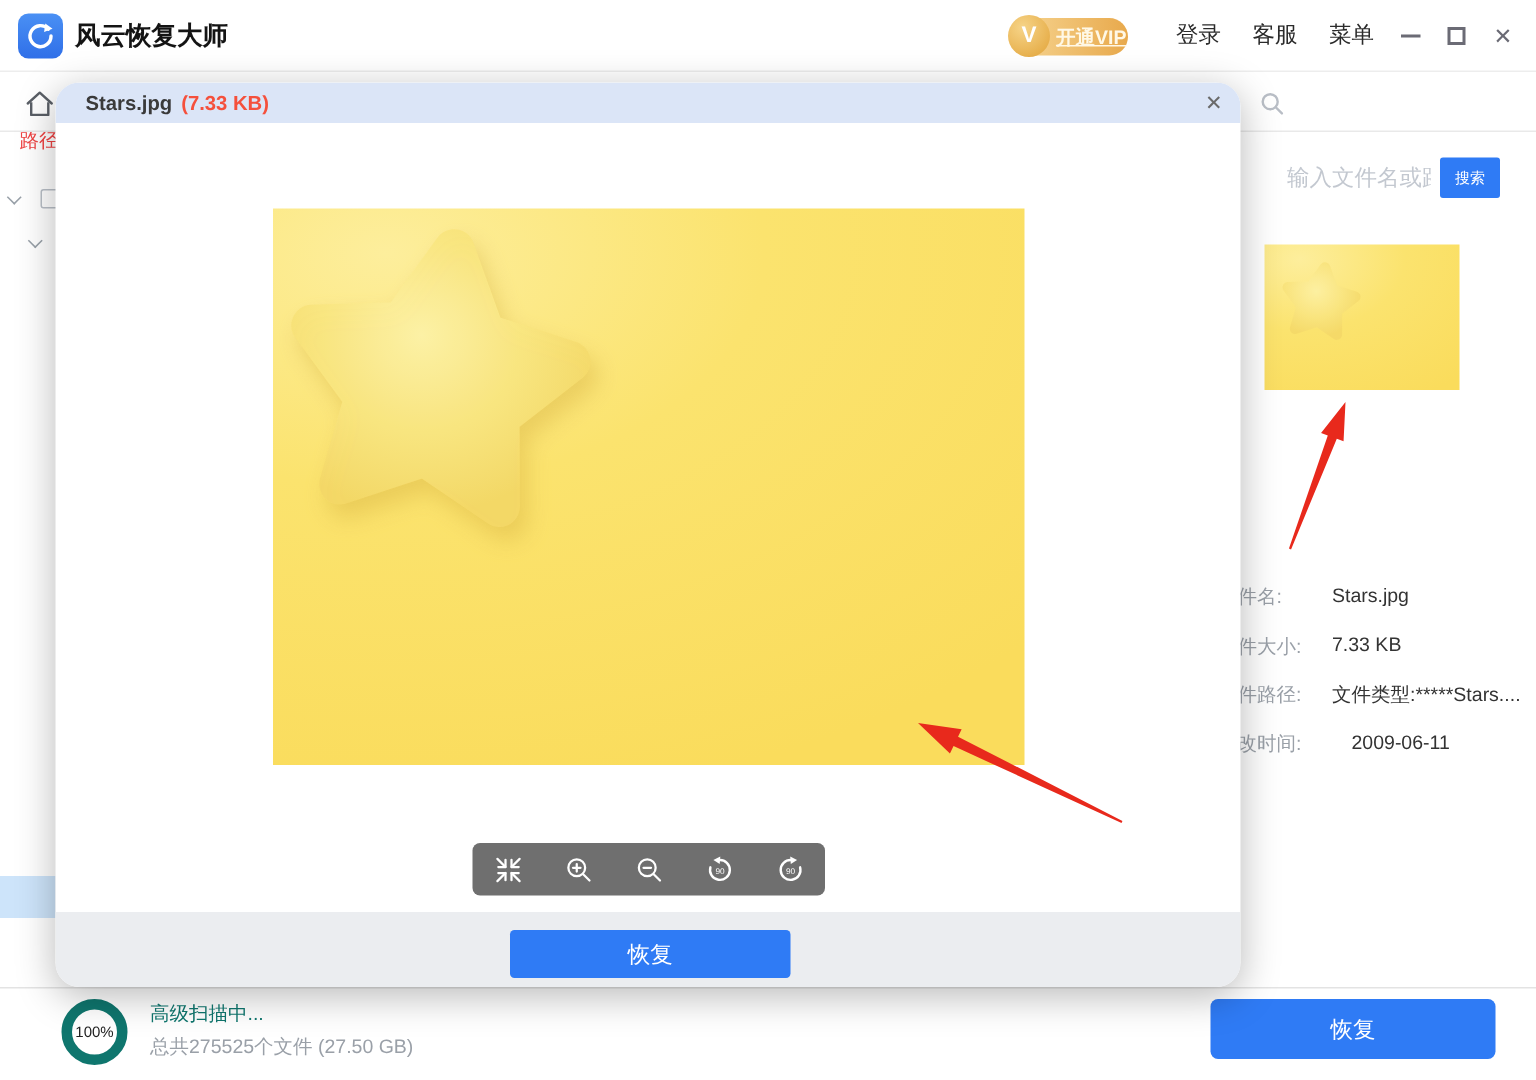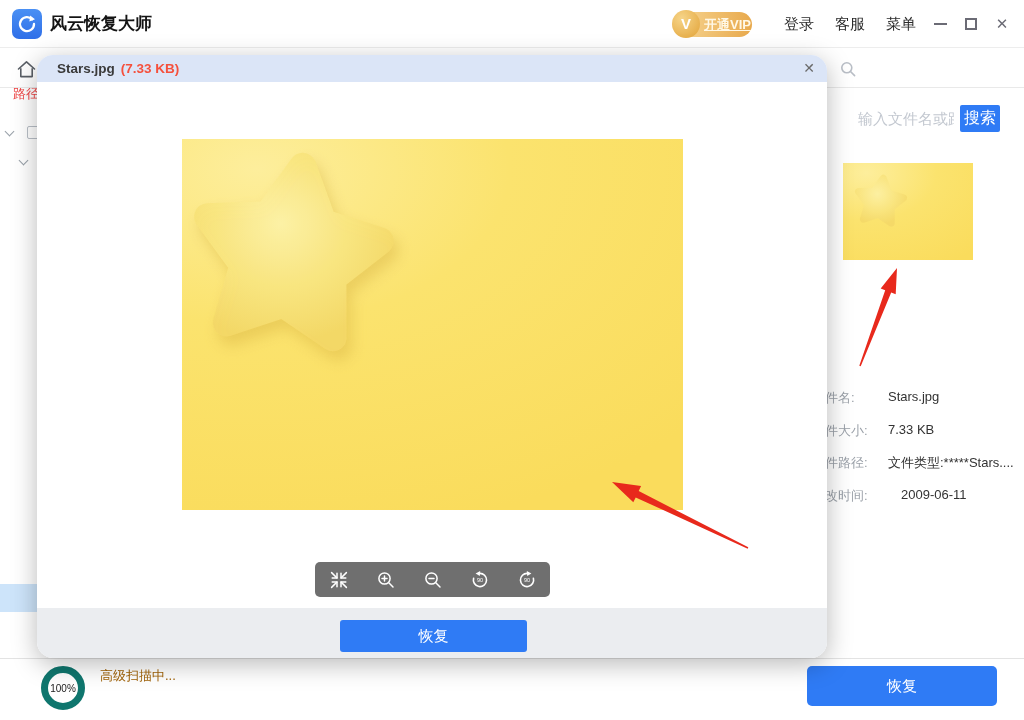--- a/index.html
+++ b/index.html
@@ -23,21 +23,21 @@
   .min-bar { width:13px; height:2px; background:#6b6b75; }
   .max-box { width:12px; height:12px; border:2px solid #6b6b75; }
   .close-glyph { font-size:15px; }
 
   
   .subheader { position:absolute; left:0; top:48px; width:1024px; height:40px; background:#fff; border-bottom:1px solid #e9e9e9; z-index:1; }
   .search-input { position:absolute; left:858px; top:55px; width:96px; height:30px; border:none; outline:none;
                   font-size:15px; color:#555; background:transparent; font-family:"Liberation Sans",sans-serif; }
   .search-input::placeholder { color:#c3c8d0; }
   .search-btn { position:absolute; left:960px; top:57px; width:40px; height:27px; background:#2f7bf5; color:#fff;
-                font-size:16px; border:none; border-radius:2px; cursor:pointer; font-family:"Liberation Sans",sans-serif; }
+                font-size:10px; border:none; border-radius:2px; cursor:pointer; font-family:"Liberation Sans",sans-serif; }
 
   
   .left-tab { position:absolute; left:13px; top:85px; font-size:13px; color:#ef4444; }
   .chev { position:absolute; width:7px; height:7px; border-right:1.5px solid #98a0a8; border-bottom:1.5px solid #98a0a8; transform:rotate(45deg); }
   .cbox { position:absolute; width:13px; height:13px; border:1px solid #b9bfc7; border-radius:2px; background:#fff; }
   .sel-row { position:absolute; left:0; top:584px; width:37px; height:28px; background:#cde4fa; }
 
   
   .thumb { position:absolute; left:843px; top:163px; width:130px; height:97px;
            background:radial-gradient(120% 110% at 18% 10%, #fdee9c 0%, #fbe36e 45%, #fadc5c 100%); }
@@ -45,21 +45,21 @@
                  border:1px solid #d6d6d6; border-radius:3px; color:#5e5e5e; font-size:13px; cursor:pointer;
                  font-family:"Liberation Sans",sans-serif; }
   .detail-label { position:absolute; left:812px; width:76px; font-size:13px; color:#9aa0a8; }
   .detail-value { position:absolute; left:888px; font-size:13px; color:#333; white-space:nowrap; }
 
   
   .bottombar { position:absolute; left:0; top:658px; width:1024px; height:62px; background:#fff; border-top:1px solid #e3e3e3; }
   .progress-ring { position:absolute; left:41px; top:666px; width:44px; height:44px; border-radius:50%;
                    border:7px solid #0f766e; background:#fff; display:flex; align-items:center; justify-content:center;
                    font-size:10px; color:#222; }
-  .status-line1 { position:absolute; left:100px; top:667px; font-size:13px; color:#a16207; }
+  .status-line1 { position:absolute; left:100px; top:667px; font-size:13px; color:#0f766e; }
   .status-line2 { position:absolute; left:100px; top:689px; font-size:13px; color:#9aa0a8; }
   .recover-main { position:absolute; left:807px; top:666px; width:190px; height:40px; background:#2f7bf5; color:#fff;
                   border:none; border-radius:5px; font-size:15px; cursor:pointer; font-family:"Liberation Sans",sans-serif; }
 
   
   .modal { position:absolute; left:37px; top:55px; width:790px; height:603px; background:#fff; z-index:10;
            box-shadow:0 6px 26px rgba(0,0,0,0.28); border-radius:16px; overflow:hidden; }
   .modal-header { position:absolute; left:0; top:0; width:100%; height:27px; background:#dbe5f7; }
   .modal-title { position:absolute; left:20px; top:0; line-height:27px; font-size:13.5px; font-weight:bold; color:#3a3a3a; }
   .modal-size { color:#f5503c; font-weight:bold; margin-left:6px; }
@@ -149,20 +149,21 @@
   <div class="detail-label" style="top:454px;">文件路径:</div>
   <div class="detail-value" style="top:454px;">文件类型:*****Stars....</div>
   <div class="detail-label" style="top:487px;">修改时间:</div>
   <div class="detail-value" style="top:487px;margin-left:13px;">2009-06-11</div>
 
   <div class="bottombar"></div>
   <div class="progress-ring">
     <span>100%</span>
   </div>
   <div class="status-line1">高级扫描中...</div>
+  <div class="status-line2">总共275525个文件 (27.50 GB)</div>
   <button class="recover-main">恢复</button>
 
   <div class="modal">
     <div class="modal-header">
       <div class="modal-title">
         <span>Stars.jpg</span><span class="modal-size">(7.33 KB)</span>
       </div>
       <div class="modal-close">✕</div>
     </div>
 

